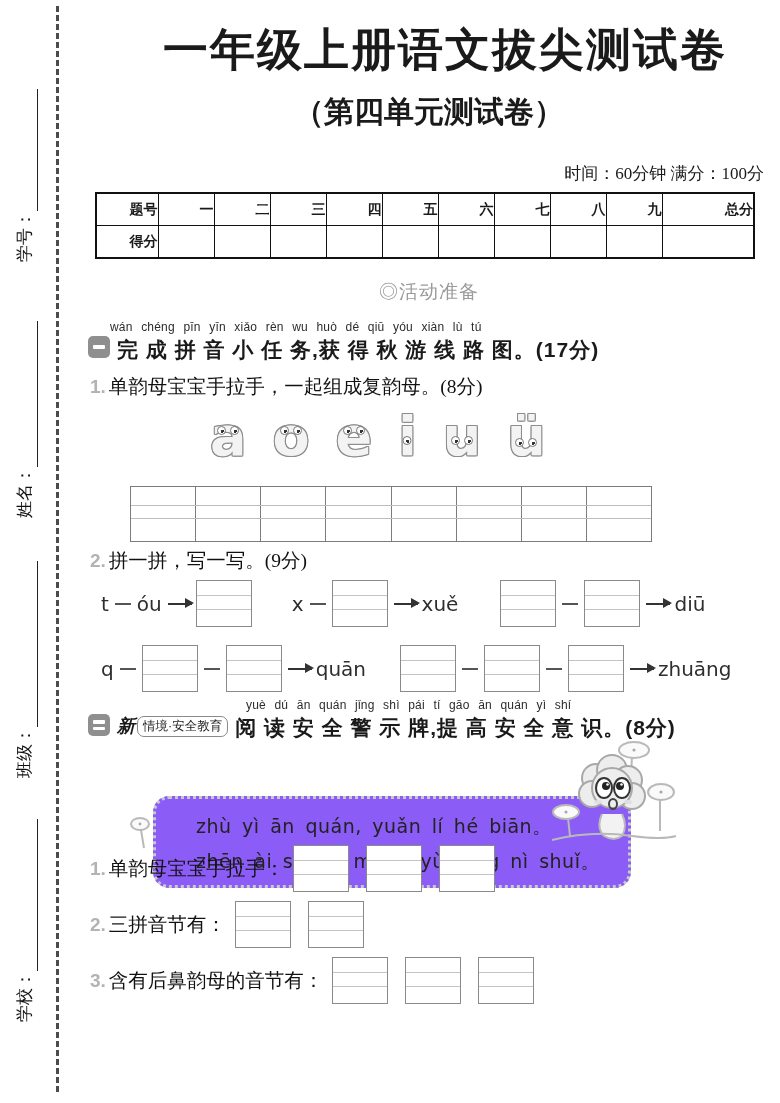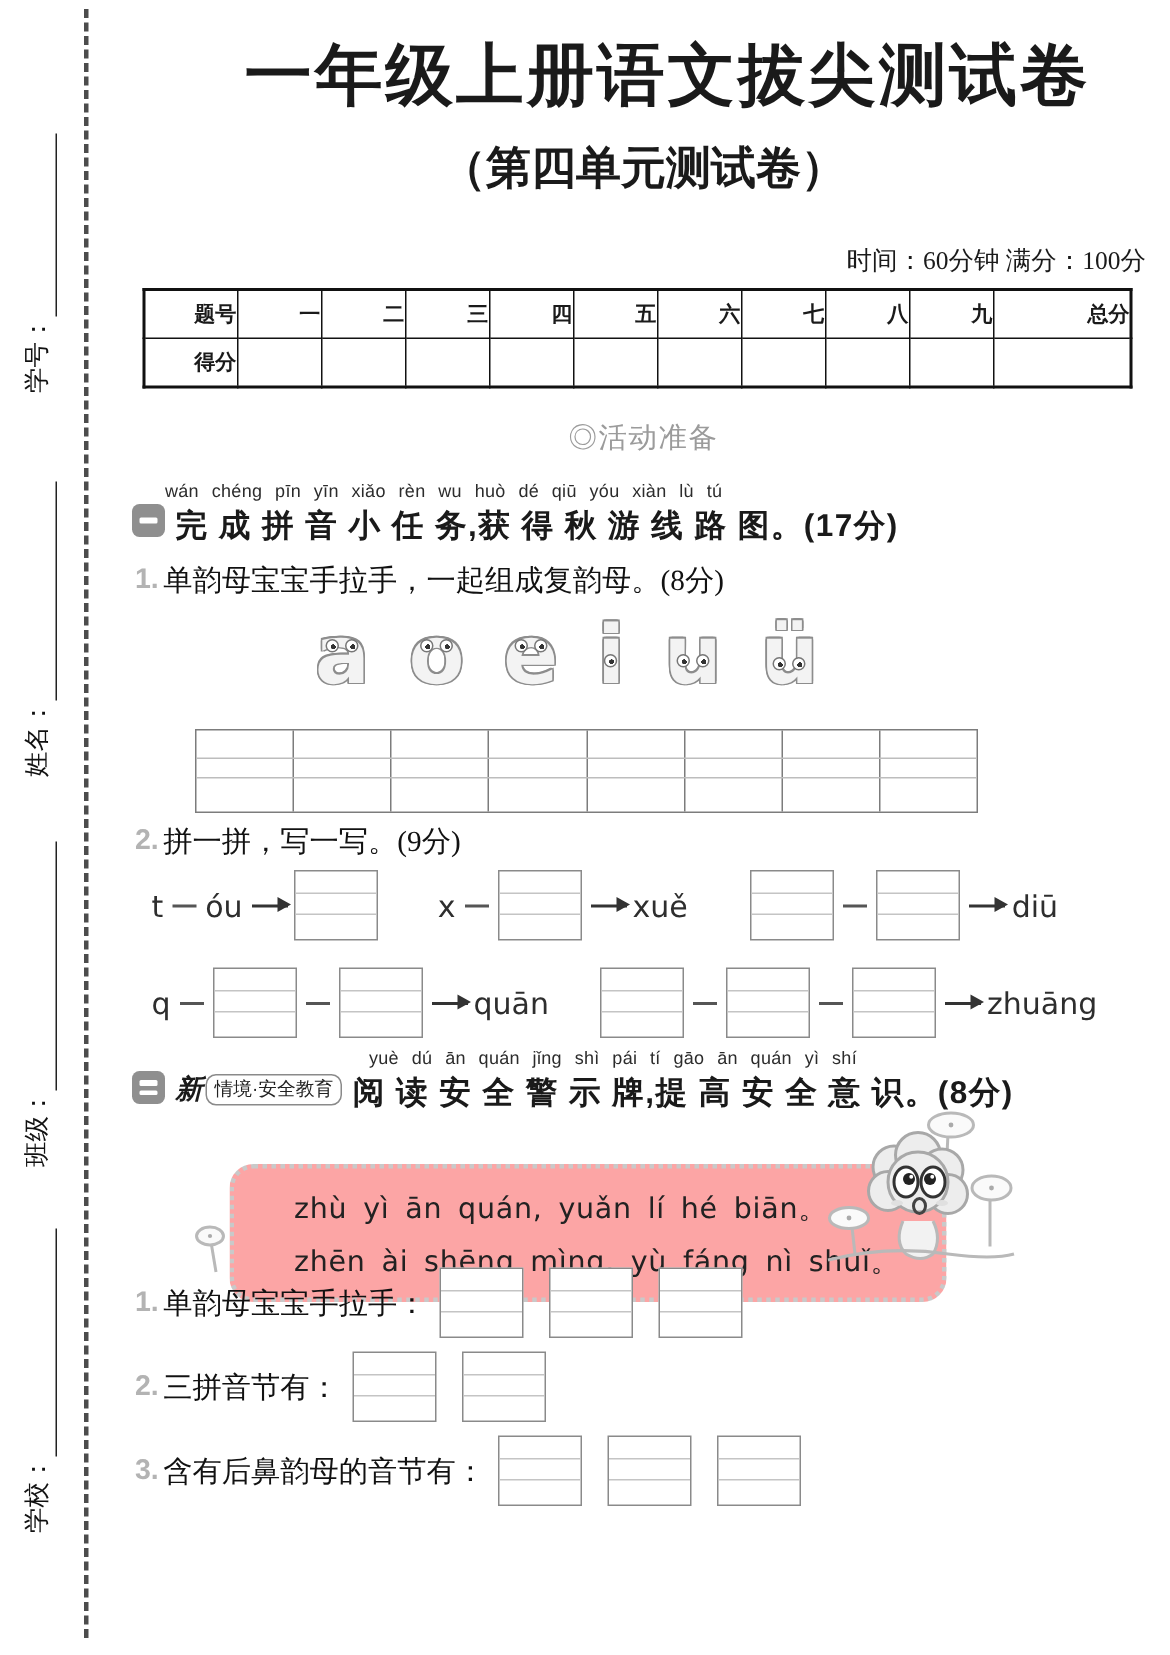--- a/index.html
+++ b/index.html
@@ -69,22 +69,22 @@
   .syll{font-size:20px;color:#2e2e2e;font-family:"DejaVu Sans",sans-serif;}
   .dash{width:16px;height:2px;background:#555;margin:0 6px;flex:0 0 auto;}
   .arrow{width:24px;height:2px;background:#333;margin:0 4px 0 6px;position:relative;flex:0 0 auto;}
   .arrow::after{content:"";position:absolute;right:-2px;top:-4.5px;
                 border-left:9px solid #333;border-top:5.5px solid transparent;border-bottom:5.5px solid transparent;}
   .wbox{width:54px;height:45px;border:1.5px solid #8a8a8a;position:relative;background:#fff;flex:0 0 auto;}
   .wbox::before,.wbox::after{content:"";position:absolute;left:0;right:0;height:1px;background:#c4c4c4;}
   .wbox::before{top:14px;} .wbox::after{top:28px;}
 
   
-  .sign-box{position:absolute;left:153px;top:776px;width:478px;height:92px;
-            border:3px dotted #c9c9c9;border-radius:16px;background:#fca5a5;
+  .sign-box{position:absolute;left:153px;top:796px;width:478px;height:92px;
+            border:3px dotted #c9c9c9;border-radius:16px;background:#8b5cf6;
             padding:10px 0 0 40px;box-sizing:border-box;}
   .sign-line{font-family:"DejaVu Sans",sans-serif;font-size:19px;color:#222;
              line-height:35px;letter-spacing:0.5px;word-spacing:4px;white-space:nowrap;}
 
   .q-row{position:absolute;display:flex;align-items:center;}
   .q-row .wbox{margin-left:17px;}
   .q-row .wbox.first{margin-left:9px;}
 
   svg{display:block;}
 </style>

